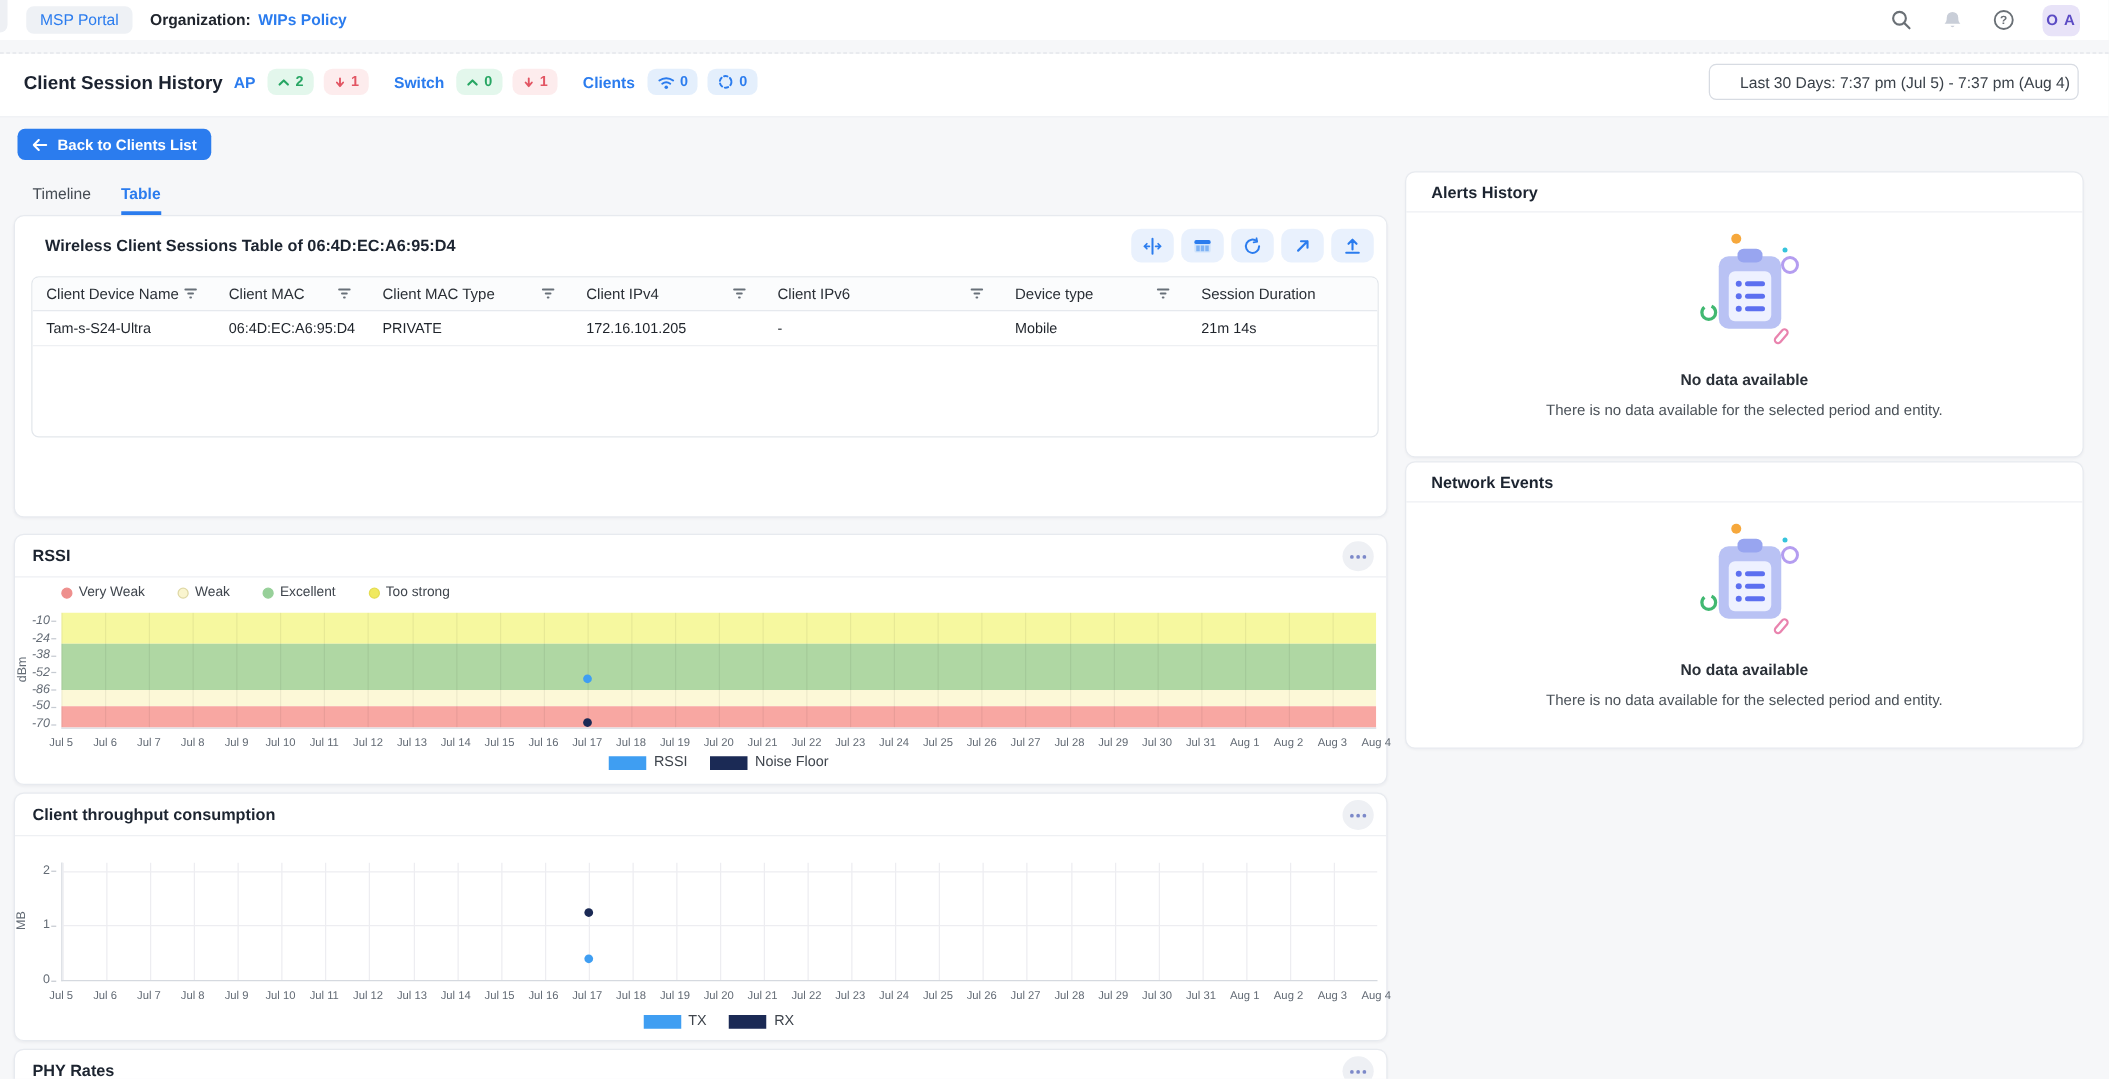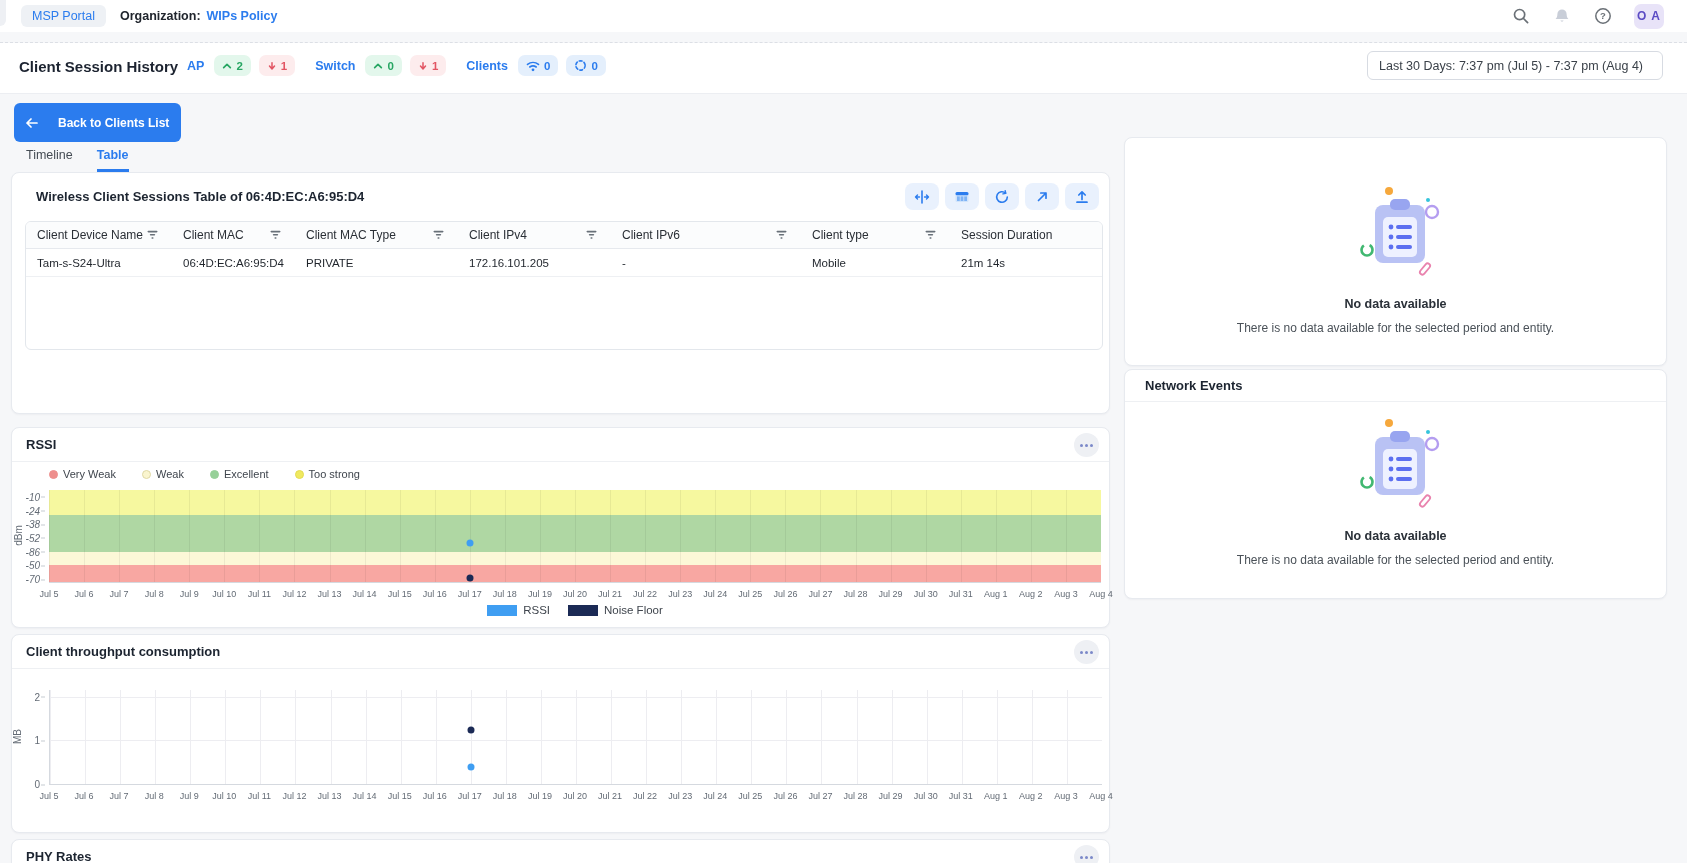--- a/index.html
+++ b/index.html
@@ -24,24 +24,24 @@
   .header-row{position:absolute;left:0;top:43px;right:0;height:50px;background:#fff;border-bottom:1px solid #eceef2;}
   .page-title{position:absolute;left:19px;top:15px;font-size:15px;font-weight:bold;color:#1c2330;}
   .stats{position:absolute;left:187px;top:12px;display:flex;align-items:center;gap:8px;}
   .stat-label{color:#2b7cee;font-weight:bold;font-size:12.5px;margin-right:2px;}
   .stat-label.gap{margin-left:12px;}
   .pill{height:21px;border-radius:7px;padding:0 8px;display:flex;align-items:center;gap:4px;font-size:11.5px;font-weight:bold;}
   .pill.green{background:#e3f7ec;color:#27a663;}
   .pill.red{background:#fdeced;color:#e25563;}
   .pill.blue{background:#e4effc;color:#2b7cee;}
   .date-box{position:absolute;right:24px;top:8px;width:296px;height:29px;background:#fff;border:1px solid #d7dbe2;
-    border-radius:6px;display:flex;align-items:center;padding-left:11px;font-size:12.5px;color:#3a4149;box-sizing:border-box;cursor:pointer;}
+    border-radius:6px;display:flex;align-items:center;padding-left:24px;font-size:12.5px;color:#3a4149;box-sizing:border-box;cursor:pointer;}
   
-  .back-btn{position:absolute;left:14px;top:103px;height:39px;border:none;background:#2b7cee;color:#fff;
-    border-radius:6px;font-family:inherit;font-size:12px;font-weight:bold;padding:0 12px;display:flex;align-items:center;gap:20px;cursor:pointer;}
+  .back-btn{position:absolute;left:14px;top:103px;height:25px;border:none;background:#2b7cee;color:#fff;
+    border-radius:6px;font-family:inherit;font-size:12px;font-weight:bold;padding:0 12px;display:flex;align-items:center;gap:8px;cursor:pointer;}
   .tabs{position:absolute;left:26px;top:148px;display:flex;gap:24px;}
   .tab{font-size:12.5px;color:#454c54;padding-bottom:7px;cursor:pointer;}
   .tab.active{color:#2b7cee;font-weight:bold;border-bottom:3px solid #2b7cee;}
   
   .card{position:absolute;background:#fff;border:1px solid #e7eaef;border-radius:8px;box-shadow:0 1px 2px rgba(16,24,40,.04);box-sizing:border-box;}
   #card-table{left:11px;top:172px;width:1099px;height:242px;}
   #card-rssi{left:11px;top:427px;width:1099px;height:201px;}
   #card-thr{left:11px;top:634px;width:1099px;height:199px;}
   #card-phy{left:11px;top:839px;width:1099px;height:60px;}
   #card-alerts{left:1124px;top:137px;width:543px;height:229px;}
@@ -287,21 +287,21 @@
           <span>Client IPv6</span>
           <span class="funnel">
             <svg width="11" height="10" viewBox="0 0 11 10">
               <rect x="0.5" y="0.8" width="10" height="1.6" rx="0.8" fill="#687079"></rect>
               <rect x="2.8" y="4" width="5.4" height="1.6" rx="0.8" fill="#687079"></rect>
               <rect x="4.4" y="7.2" width="2.2" height="1.6" rx="0.8" fill="#687079"></rect>
             </svg>
           </span>
         </div>
         <div class="th" style="width: 149px;">
-          <span>Client type</span>
+          <span>Device type</span>
           <span class="funnel">
             <svg width="11" height="10" viewBox="0 0 11 10">
               <rect x="0.5" y="0.8" width="10" height="1.6" rx="0.8" fill="#687079"></rect>
               <rect x="2.8" y="4" width="5.4" height="1.6" rx="0.8" fill="#687079"></rect>
               <rect x="4.4" y="7.2" width="2.2" height="1.6" rx="0.8" fill="#687079"></rect>
             </svg>
           </span>
         </div>
         <div class="th" style="width: 152px;">
           <span>Session Duration</span>
@@ -540,34 +540,47 @@
       <span class="xlabel" style="left: 73.3333%;">Jul 27</span>
       <span class="xlabel" style="left: 76.6667%;">Jul 28</span>
       <span class="xlabel" style="left: 80%;">Jul 29</span>
       <span class="xlabel" style="left: 83.3333%;">Jul 30</span>
       <span class="xlabel" style="left: 86.6667%;">Jul 31</span>
       <span class="xlabel" style="left: 90%;">Aug 1</span>
       <span class="xlabel" style="left: 93.3333%;">Aug 2</span>
       <span class="xlabel" style="left: 96.6667%;">Aug 3</span>
       <span class="xlabel" style="left: 100%;">Aug 4</span>
     </div>
+  <div class="clegend" id="legend-thr">
+      <div class="litem">
+        <span class="lswatch" style="background: rgb(63, 158, 242);"></span>
+        <span>TX</span>
+      </div>
+      <div class="litem">
+        <span class="lswatch" style="background: rgb(27, 42, 85);"></span>
+        <span>RX</span>
+      </div>
+    </div>
 </div>
 
 <div class="card" id="card-phy">
   <div class="cc-head" style="border-bottom:none;">
     <div class="card-title">PHY Rates</div>
     <button class="dots">
         <i></i>
         <i></i>
         <i></i>
       </button>
   </div>
 </div>
 
 <div class="card" id="card-alerts">
+  <div class="rc-head">
+    <div class="card-title">Alerts History</div>
+  </div>
   <div class="nodata">
     <svg width="130" height="100" viewBox="0 0 130 100">
       <circle cx="58" cy="8" r="4" fill="#f6a83c"></circle>
       <circle cx="97" cy="17" r="2" fill="#35c4dc"></circle>
       <circle cx="101" cy="29" r="6" fill="none" stroke="#b49df0" stroke-width="2.4"></circle>
       <circle cx="36" cy="67" r="5.5" fill="none" stroke="#41b871" stroke-width="2.6" stroke-dasharray="22 6"></circle>
       <rect x="44" y="22" width="50" height="58" rx="8" fill="#b9c2f4"></rect>
       <rect x="59" y="16" width="20" height="11" rx="5" fill="#98a5f0"></rect>
       <rect x="52" y="34" width="34" height="40" rx="5" fill="#eef1ff"></rect>
       <circle cx="60" cy="44" r="2.4" fill="#5c6ff0"></circle>

